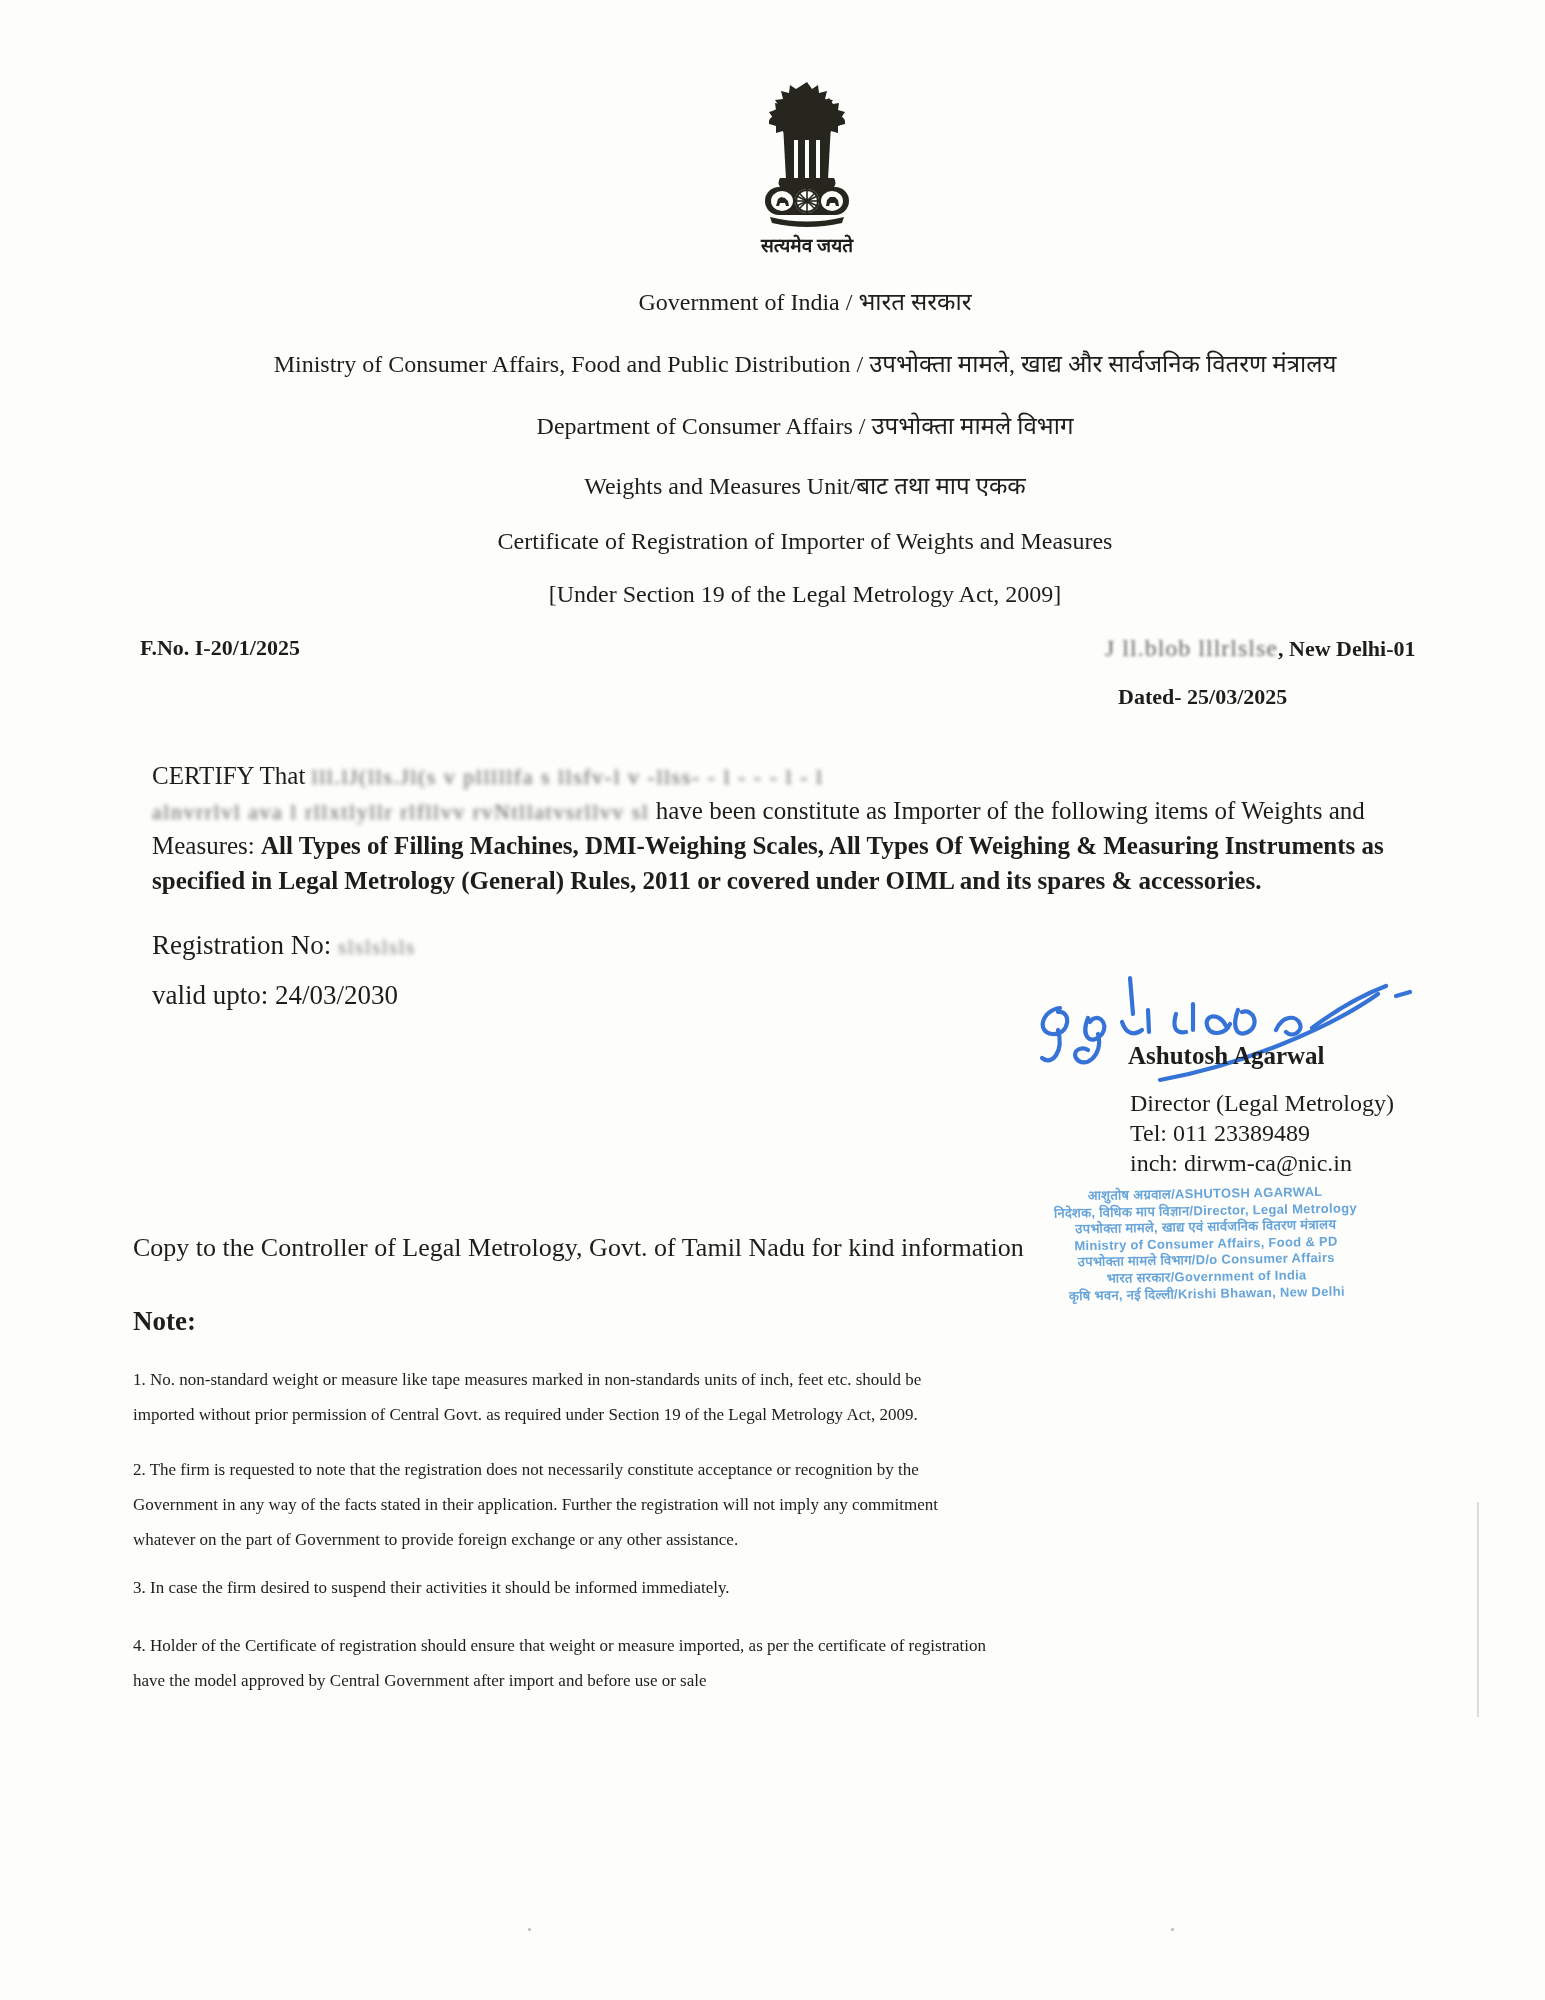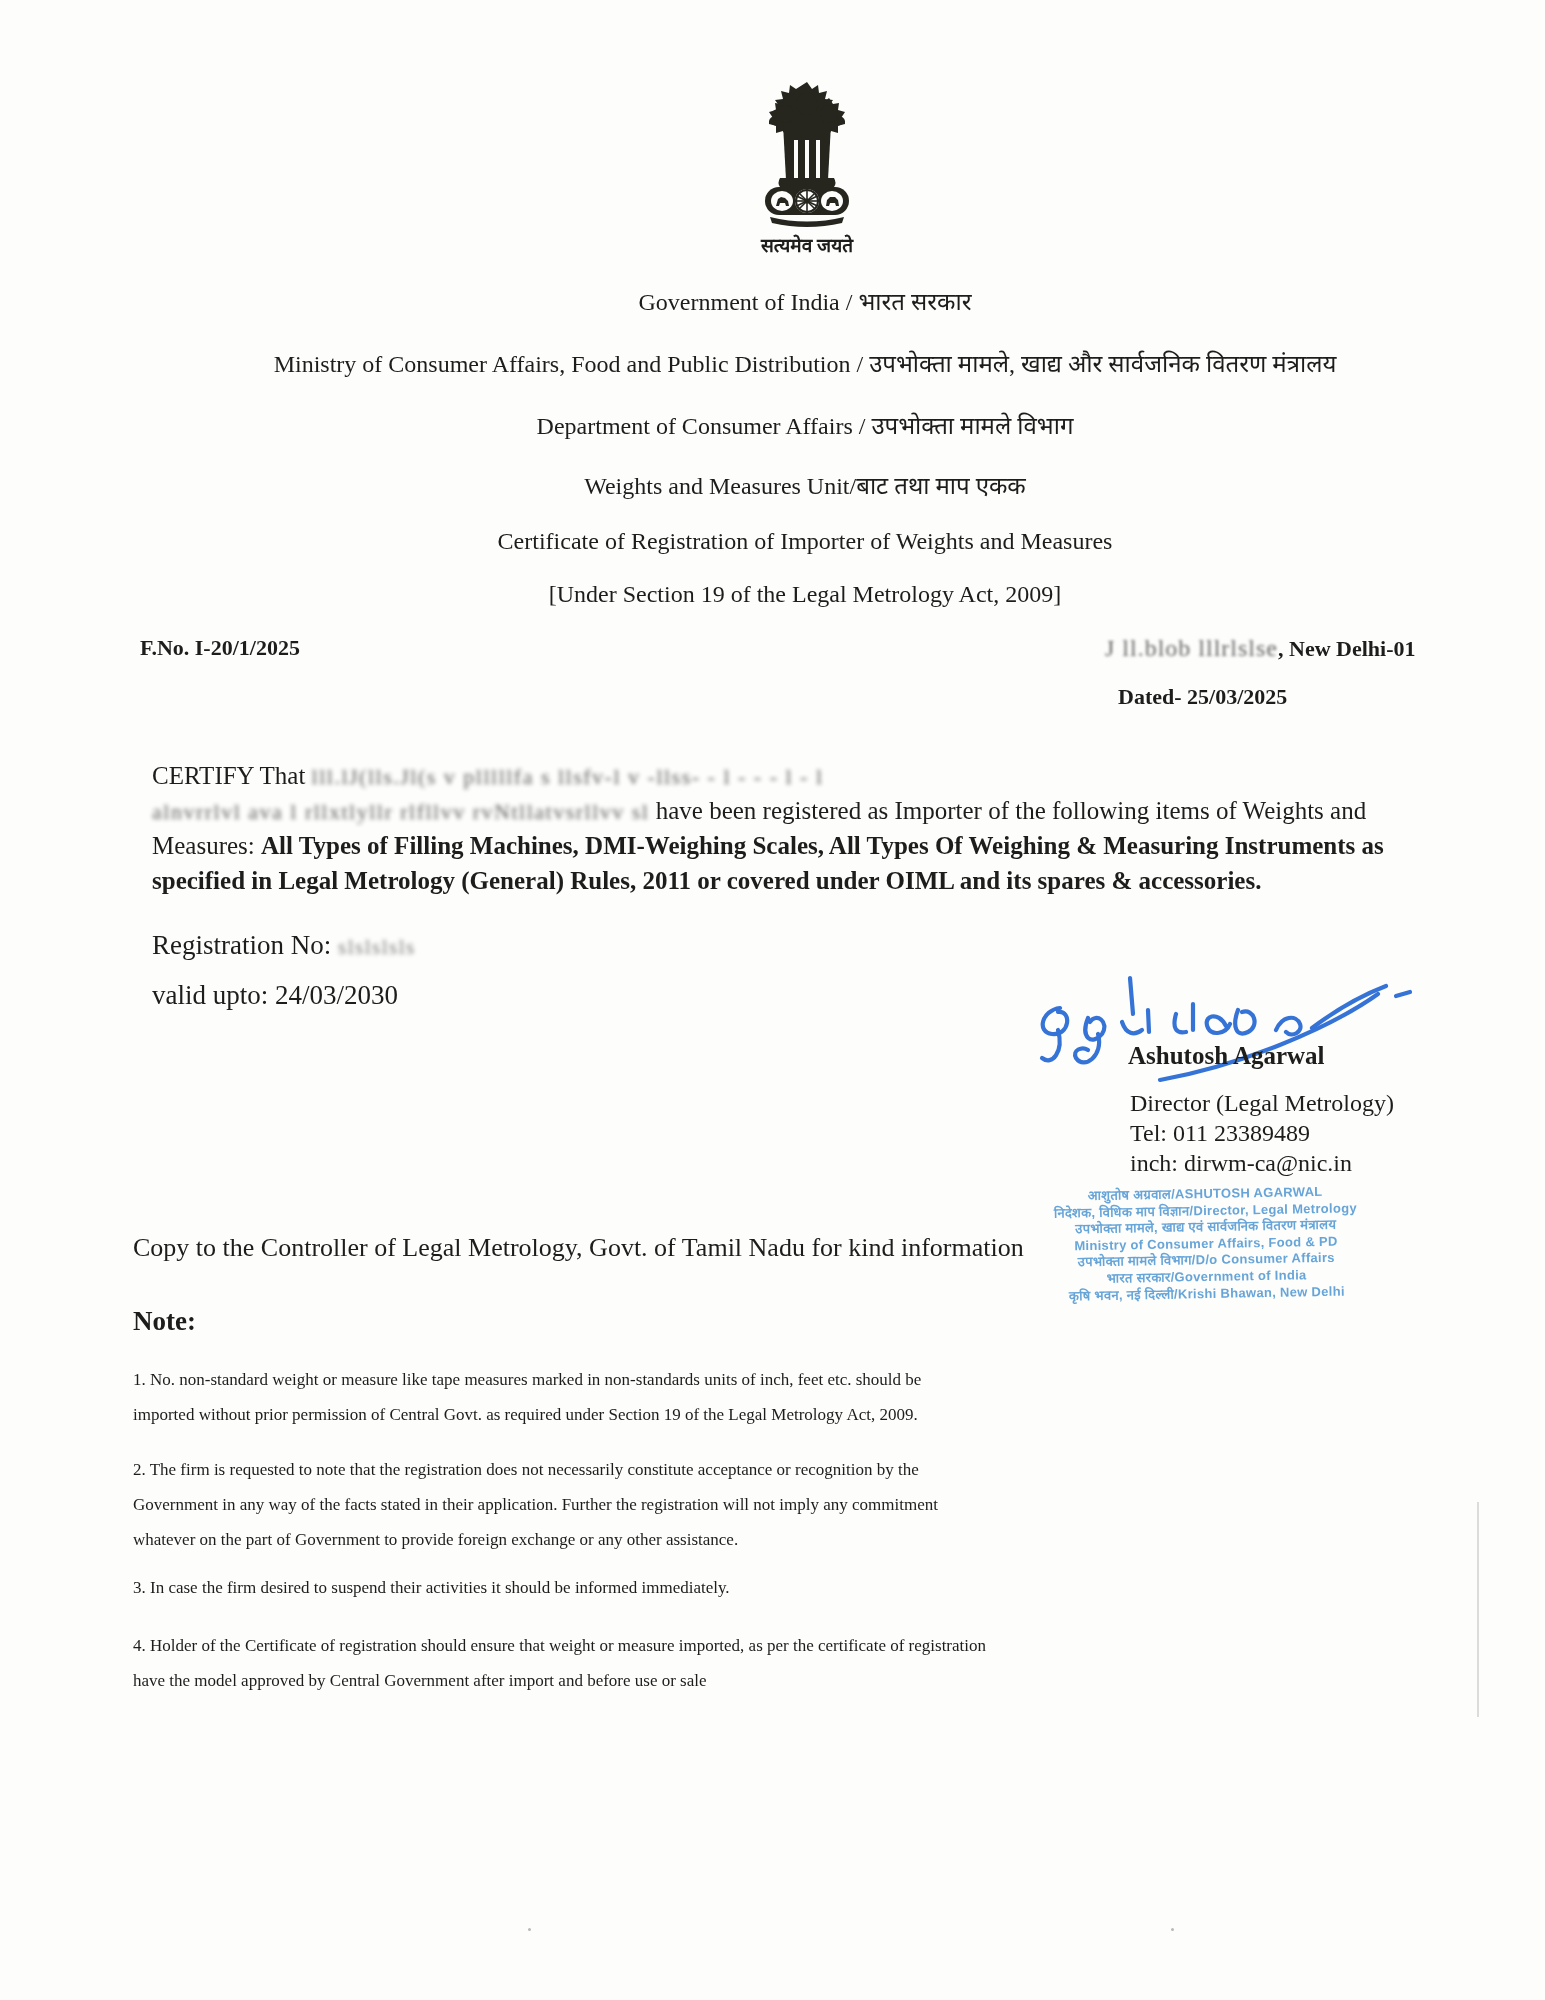--- a/index.html
+++ b/index.html
@@ -99,21 +99,21 @@
     <span class="blur-soft" style="font-size:24px;color:#3a3a38">J ll.blob lllrlslse</span><span class="meta-txt">, New Delhi-01</span>
   </div>
   <div class="abs meta-txt" style="left:1118px;top:684px">Dated- 25/03/2025</div>
 
   <div class="abs body-txt" style="left:152px;top:762px">
     <span>CERTIFY That</span>
     <span class="blur-heavy" style="font-size:22px">lll.lJ(lls.Jl(s v plllllfa  s llsfv-l v -llss- -  l -   -  -  l - l</span>
   </div>
   <div class="abs body-txt" style="left:152px;top:797px">
     <span class="blur-heavy" style="font-size:22px">alnvrrlvl ava l rllxtlyllr rlfllvv rvNtllatvsrllvv sl</span>
-    <span>have been registered as Importer of the following items of Weights and</span>
+    <span>have been constitute as Importer of the following items of Weights and</span>
   </div>
   <div class="abs body-txt" style="left:152px;top:832px">
     <span>Measures: </span>
     <span class="b">All Types of Filling Machines, DMI-Weighing Scales, All Types Of Weighing &amp; Measuring Instruments as</span>
   </div>
   <div class="abs body-txt b" style="left:152px;top:867px">specified in Legal Metrology (General) Rules, 2011 or covered under OIML and its spares &amp; accessories.</div>
 
   <div class="abs" style="left:152px;top:930px;font-size:27px">
     <span>Registration No:</span>
     <span class="blur-heavy" style="font-size:21px;color:#4a4a48">slslslsls</span>

